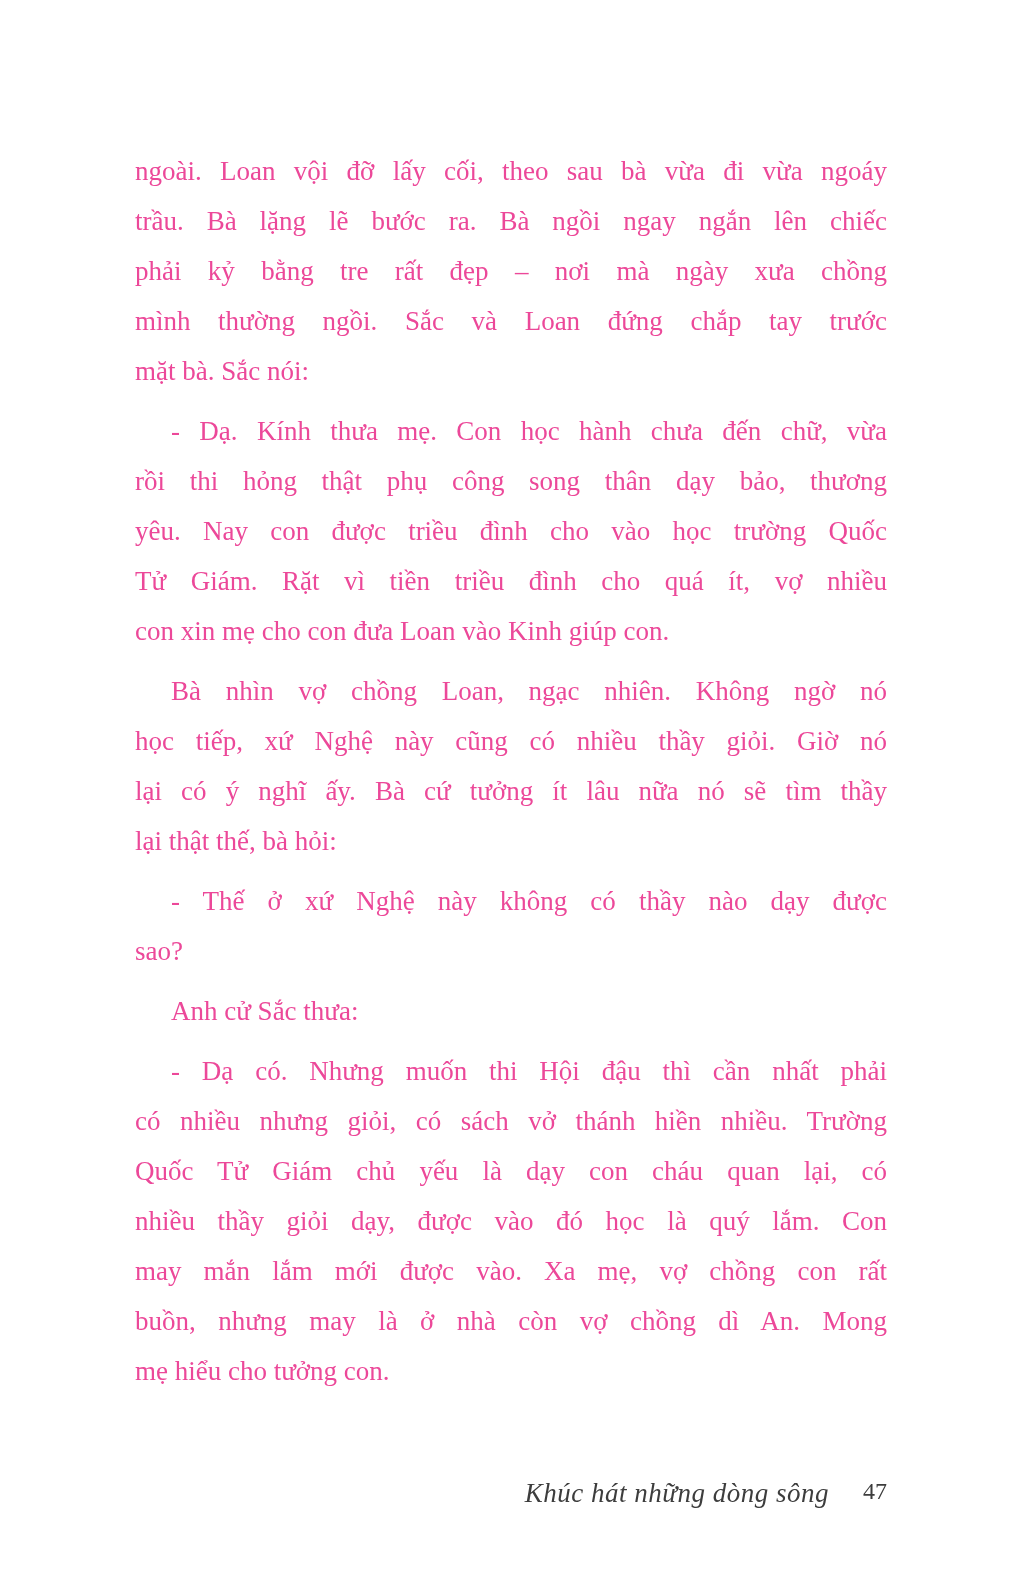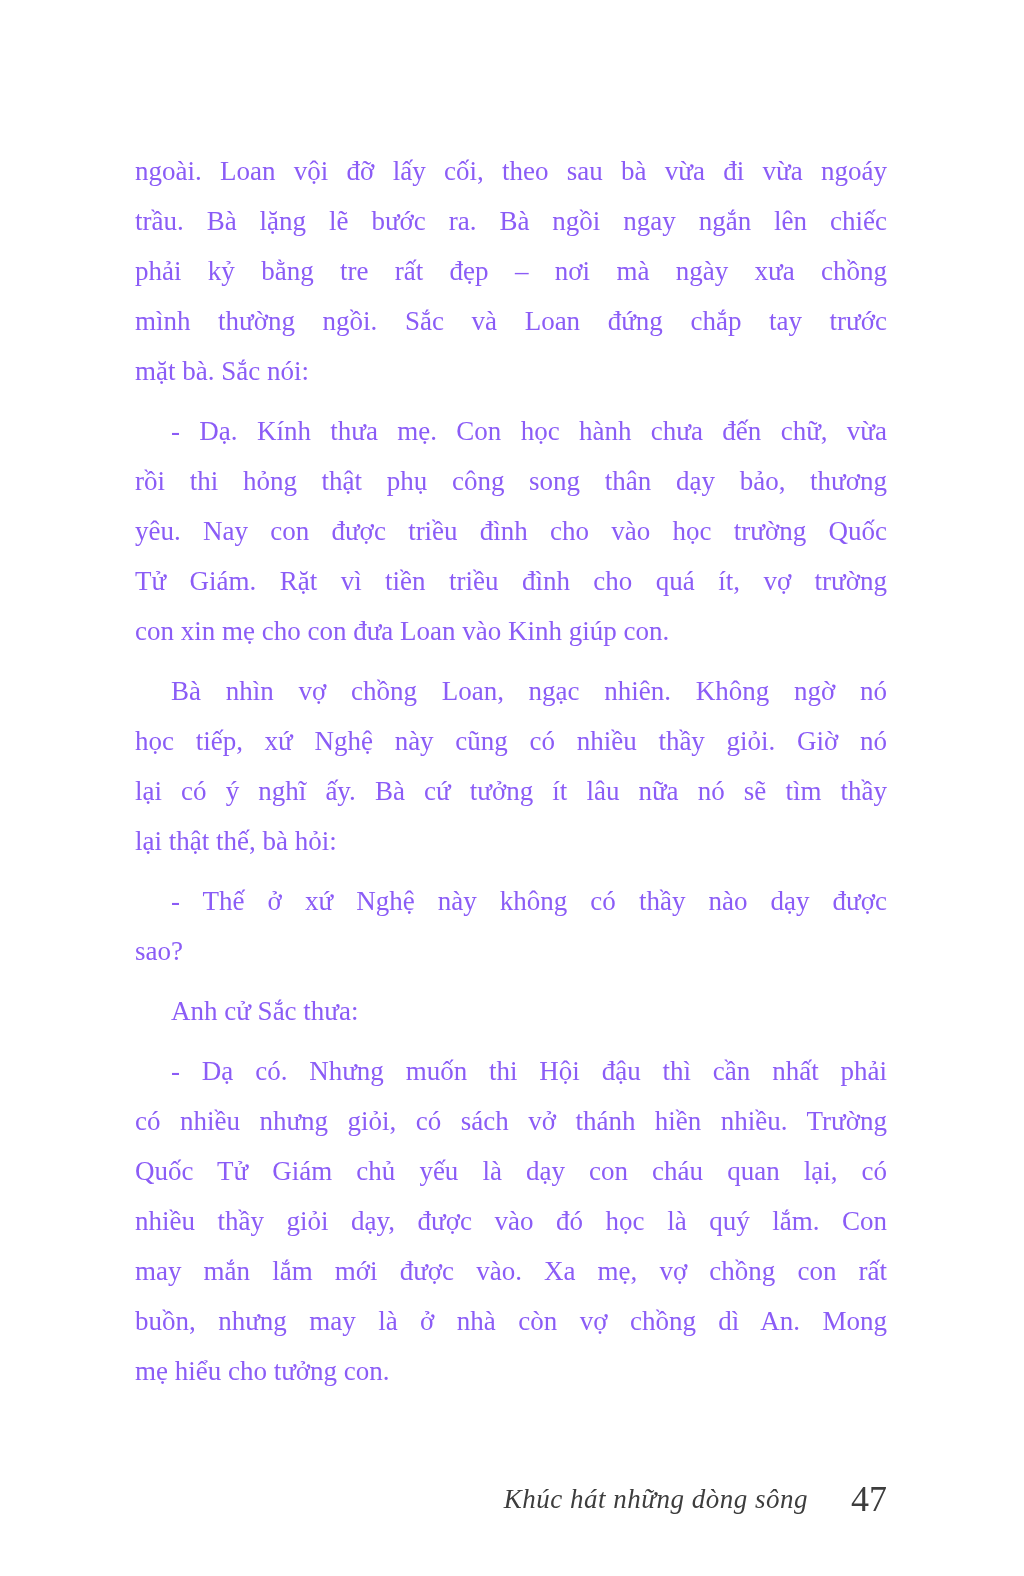--- a/index.html
+++ b/index.html
@@ -22,65 +22,65 @@
   .para { margin: 0 0 10px 0; }
   .para:last-child { margin-bottom: 0; }
   .line {
     font-size: 27px;
     line-height: 50px;
     height: 50px;
     text-align: justify;
     text-align-last: justify;
     text-justify: inter-word;
     white-space: normal;
-    color: #8b5cf6;
+    color: #ec4899;
   }
   .line.last {
     text-align: center;
     text-align-last: left;
   }
   .line.first-indent { text-indent: 36px; }
   .footer {
     position: absolute;
     top: 1478px;
     left: 135px;
     width: 752px;
     display: flex;
     justify-content: flex-end;
-    align-items: center;
-    gap: 43px;
+    align-items: flex-start;
+    gap: 34px;
   }
   .footer .book-title {
     font-style: italic;
     font-size: 27px;
     color: #3d3d3d;
     letter-spacing: 0.5px;
   }
   .footer .page-number {
-    font-size: 36px;
+    font-size: 24px;
     color: #3d3d3d;
   }
 </style>
 </head>
 <body>
 
 <div class="page">
   <div class="content">
       <div class="para">
         <div class="line">ngoài. Loan vội đỡ lấy cối, theo sau bà vừa đi vừa ngoáy</div>
         <div class="line">trầu. Bà lặng lẽ bước ra. Bà ngồi ngay ngắn lên chiếc</div>
         <div class="line">phải kỷ bằng tre rất đẹp – nơi mà ngày xưa chồng</div>
         <div class="line">mình thường ngồi. Sắc và Loan đứng chắp tay trước</div>
         <div class="line last">mặt bà. Sắc nói:</div>
       </div>
       <div class="para">
         <div class="line first-indent">- Dạ. Kính thưa mẹ. Con học hành chưa đến chữ, vừa</div>
         <div class="line">rồi thi hỏng thật phụ công song thân dạy bảo, thương</div>
         <div class="line">yêu. Nay con được triều đình cho vào học trường Quốc</div>
-        <div class="line">Tử Giám. Rặt vì tiền triều đình cho quá ít, vợ trường</div>
+        <div class="line">Tử Giám. Rặt vì tiền triều đình cho quá ít, vợ nhiều</div>
         <div class="line last">con xin mẹ cho con đưa Loan vào Kinh giúp con.</div>
       </div>
       <div class="para">
         <div class="line first-indent">Bà nhìn vợ chồng Loan, ngạc nhiên. Không ngờ nó</div>
         <div class="line">học tiếp, xứ Nghệ này cũng có nhiều thầy giỏi. Giờ nó</div>
         <div class="line">lại có ý nghĩ ấy. Bà cứ tưởng ít lâu nữa nó sẽ tìm thầy</div>
         <div class="line last">lại thật thế, bà hỏi:</div>
       </div>
       <div class="para">
         <div class="line first-indent">- Thế ở xứ Nghệ này không có thầy nào dạy được</div>

